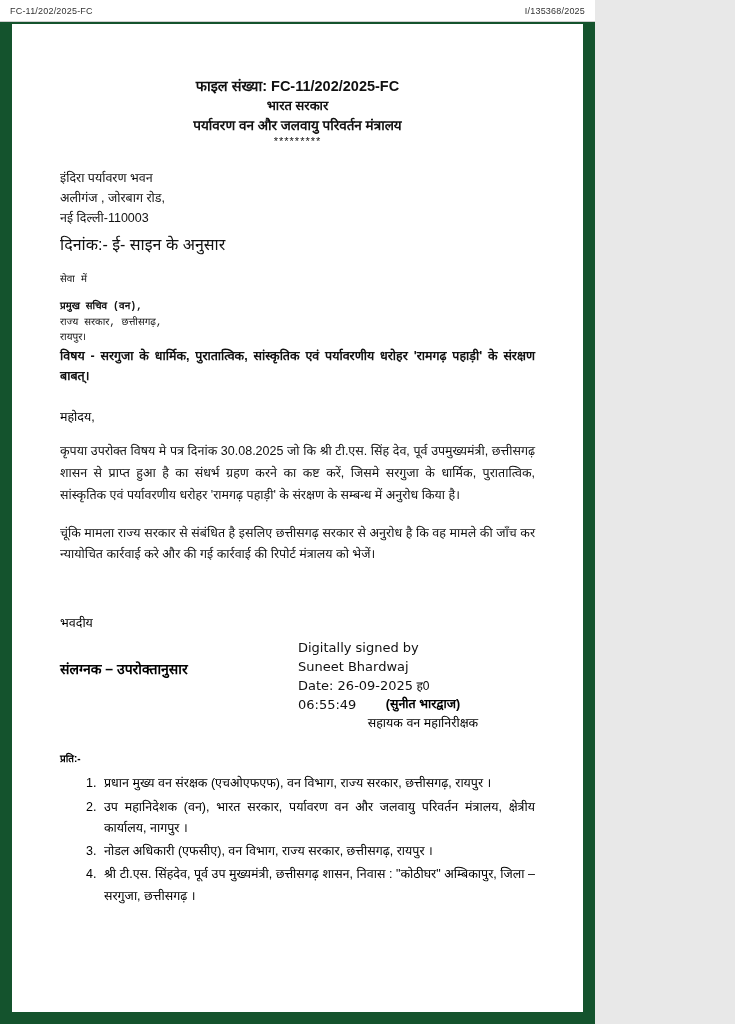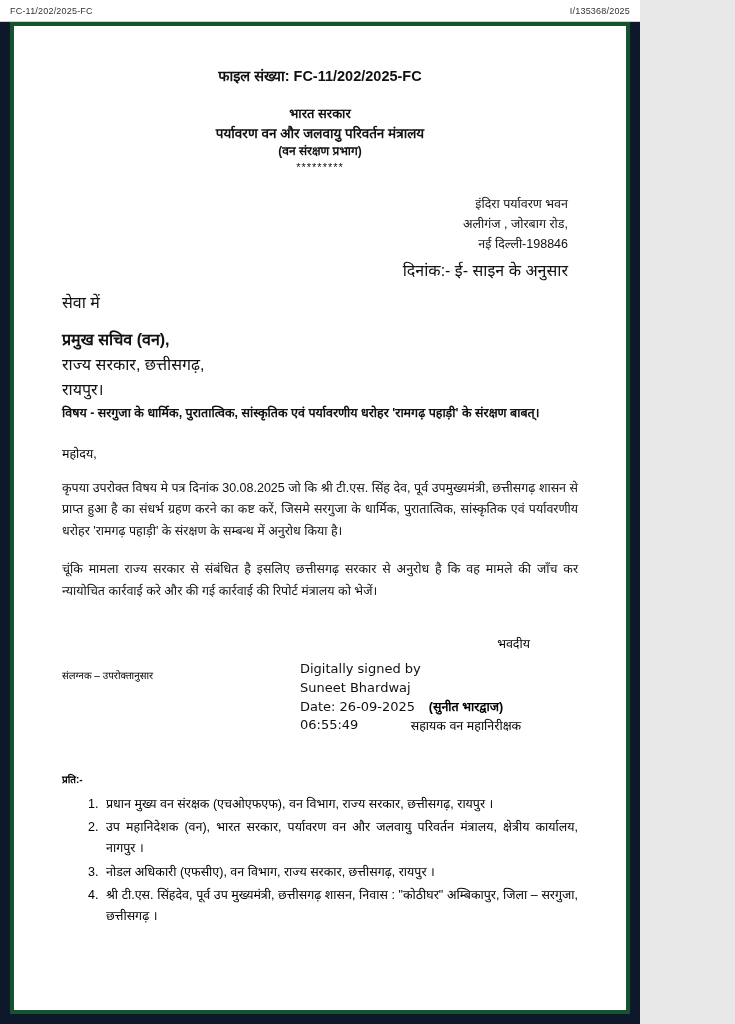--- a/index.html
+++ b/index.html
@@ -8,23 +8,23 @@
     background: #e8e8e8;
   }
   body {
     width: 735px;
     height: 1024px;
     font-family: "Liberation Sans", sans-serif;
     overflow: hidden;
   }
   .page {
     position: relative;
-    width: 640px;
+    width: 595px;
     height: 1024px;
-    background: #0f172a;
+    background: #14532d;
     box-sizing: border-box;
   }
   .header-bar {
     position: absolute;
     top: 0; left: 0; right: 0;
     height: 22px;
     background: #ffffff;
     border-bottom: 1px solid #cfcfcf;
     font-size: 9px;
     color: #222;
@@ -40,75 +40,75 @@
     letter-spacing: 0.2px;
     color: #333;
   }
   .doc-frame {
     position: absolute;
     top: 22px;
     left: 10px;
     right: 10px;
     bottom: 10px;
     background: #ffffff;
-    border: 4px solid #14532d;
+    border: 2px solid #14532d;
     box-sizing: border-box;
-    padding: 40px 48px 20px 48px;
+    padding: 52px 48px 20px 48px;
     overflow: hidden;
   }
 
   .title-block {
     text-align: center;
     line-height: 1.45;
     color: #111;
   }
   .title-line1 {
     font-size: 14.5px;
     font-weight: bold;
   }
   .title-line1 .fileno {
     font-family: "Liberation Sans", sans-serif;
   }
   .title-line2 {
     font-size: 13px;
     font-weight: bold;
-    margin-top: 18px;
   }
   .title-line3 {
     font-size: 13.5px;
     font-weight: bold;
   }
   .title-line4 {
     font-size: 12px;
     font-weight: bold;
   }
   .stars {
     font-size: 11px;
     letter-spacing: 1px;
     margin-top: -1px;
   }
 
   .address-block {
     margin-top: 18px;
-    text-align: right;
+    text-align: left;
     font-size: 12.5px;
     line-height: 1.6;
     color: #111;
     padding-right: 10px;
   }
   .date-line {
     margin-top: 4px;
     font-size: 16px;
   }
 
   .to-block {
-    margin-top: 8px;
-    font-size: 16px;
+    margin-top: 14px;
+    font-size: 10px;
     line-height: 1.55;
     color: #111;
+    font-family: Liberation Mono, monospace;
   }
   .to-label { margin-bottom: 12px; }
   .to-name { font-weight: bold; }
   .to-org, .to-city { }
 
   .subject-block {
     font-size: 12.5px;
     font-weight: bold;
     line-height: 1.6;
     color: #111;
@@ -122,37 +122,36 @@
 
   .para {
     margin-top: 16px;
     font-size: 12.5px;
     line-height: 1.75;
     text-align: justify;
     color: #111;
   }
 
   .closing {
-    margin-top: 32px;
-    text-align: right;
+    margin-top: 48px;
     font-size: 12.5px;
     padding-right: 48px;
   }
 
   .sign-row {
     margin-top: 8px;
     position: relative;
     min-height: 86px;
   }
   .encl {
     position: absolute;
     left: 0;
-    top: 8px;
-    font-size: 10px;
-    font-weight: normal;
+    top: 20px;
+    font-size: 14px;
+    font-weight: bold;
   }
   .digi-sign {
     position: absolute;
     left: 238px;
     top: 0;
     font-size: 13px;
     line-height: 1.45;
     color: #111;
     font-family: "DejaVu Sans", sans-serif;
   }
@@ -198,28 +197,27 @@
 
   <div class="doc-frame">
 
     <div class="title-block">
       <div class="title-line1">
         <span>फाइल संख्या:</span>
         <span class="fileno">FC-11/202/2025-FC</span>
       </div>
       <div class="title-line2">भारत सरकार</div>
       <div class="title-line3">पर्यावरण वन और जलवायु परिवर्तन मंत्रालय</div>
-      <div class="title-line4">(वन संरक्षण प्रभाग)</div>
       <div class="stars">*********</div>
     </div>
 
     <div class="address-block">
       <div>इंदिरा पर्यावरण भवन</div>
       <div>अलीगंज , जोरबाग रोड,</div>
-      <div>नई दिल्ली-198846</div>
+      <div>नई दिल्ली-110003</div>
       <div class="date-line">दिनांक:- ई- साइन के अनुसार</div>
     </div>
 
     <div class="to-block">
       <div class="to-label">सेवा में</div>
       <div class="to-name">प्रमुख सचिव (वन),</div>
       <div class="to-org">राज्य सरकार, छत्तीसगढ़,</div>
       <div class="to-city">रायपुर।</div>
     </div>
 
@@ -236,20 +234,21 @@
       <div class="encl">संलग्नक – उपरोक्तानुसार</div>
 
       <div class="digi-sign">
         <div>Digitally signed by</div>
         <div>Suneet Bhardwaj</div>
         <div>Date: 26-09-2025</div>
         <div>06:55:49</div>
       </div>
 
       <div class="sign-right">
+        <div class="sign-ho">ह0</div>
         <div class="sign-name">(सुनीत भारद्वाज)</div>
         <div class="sign-desig">सहायक वन महानिरीक्षक</div>
       </div>
     </div>
 
     <div class="copy-to">प्रति:-</div>
     <ol class="copy-list">
       <li>प्रधान मुख्य वन संरक्षक (एचओएफएफ), वन विभाग, राज्य सरकार, छत्तीसगढ़, रायपुर ।</li>
       <li>उप महानिदेशक (वन), भारत सरकार, पर्यावरण वन और जलवायु परिवर्तन मंत्रालय, क्षेत्रीय कार्यालय, नागपुर ।</li>
       <li>नोडल अधिकारी (एफसीए), वन विभाग, राज्य सरकार, छत्तीसगढ़, रायपुर ।</li>

